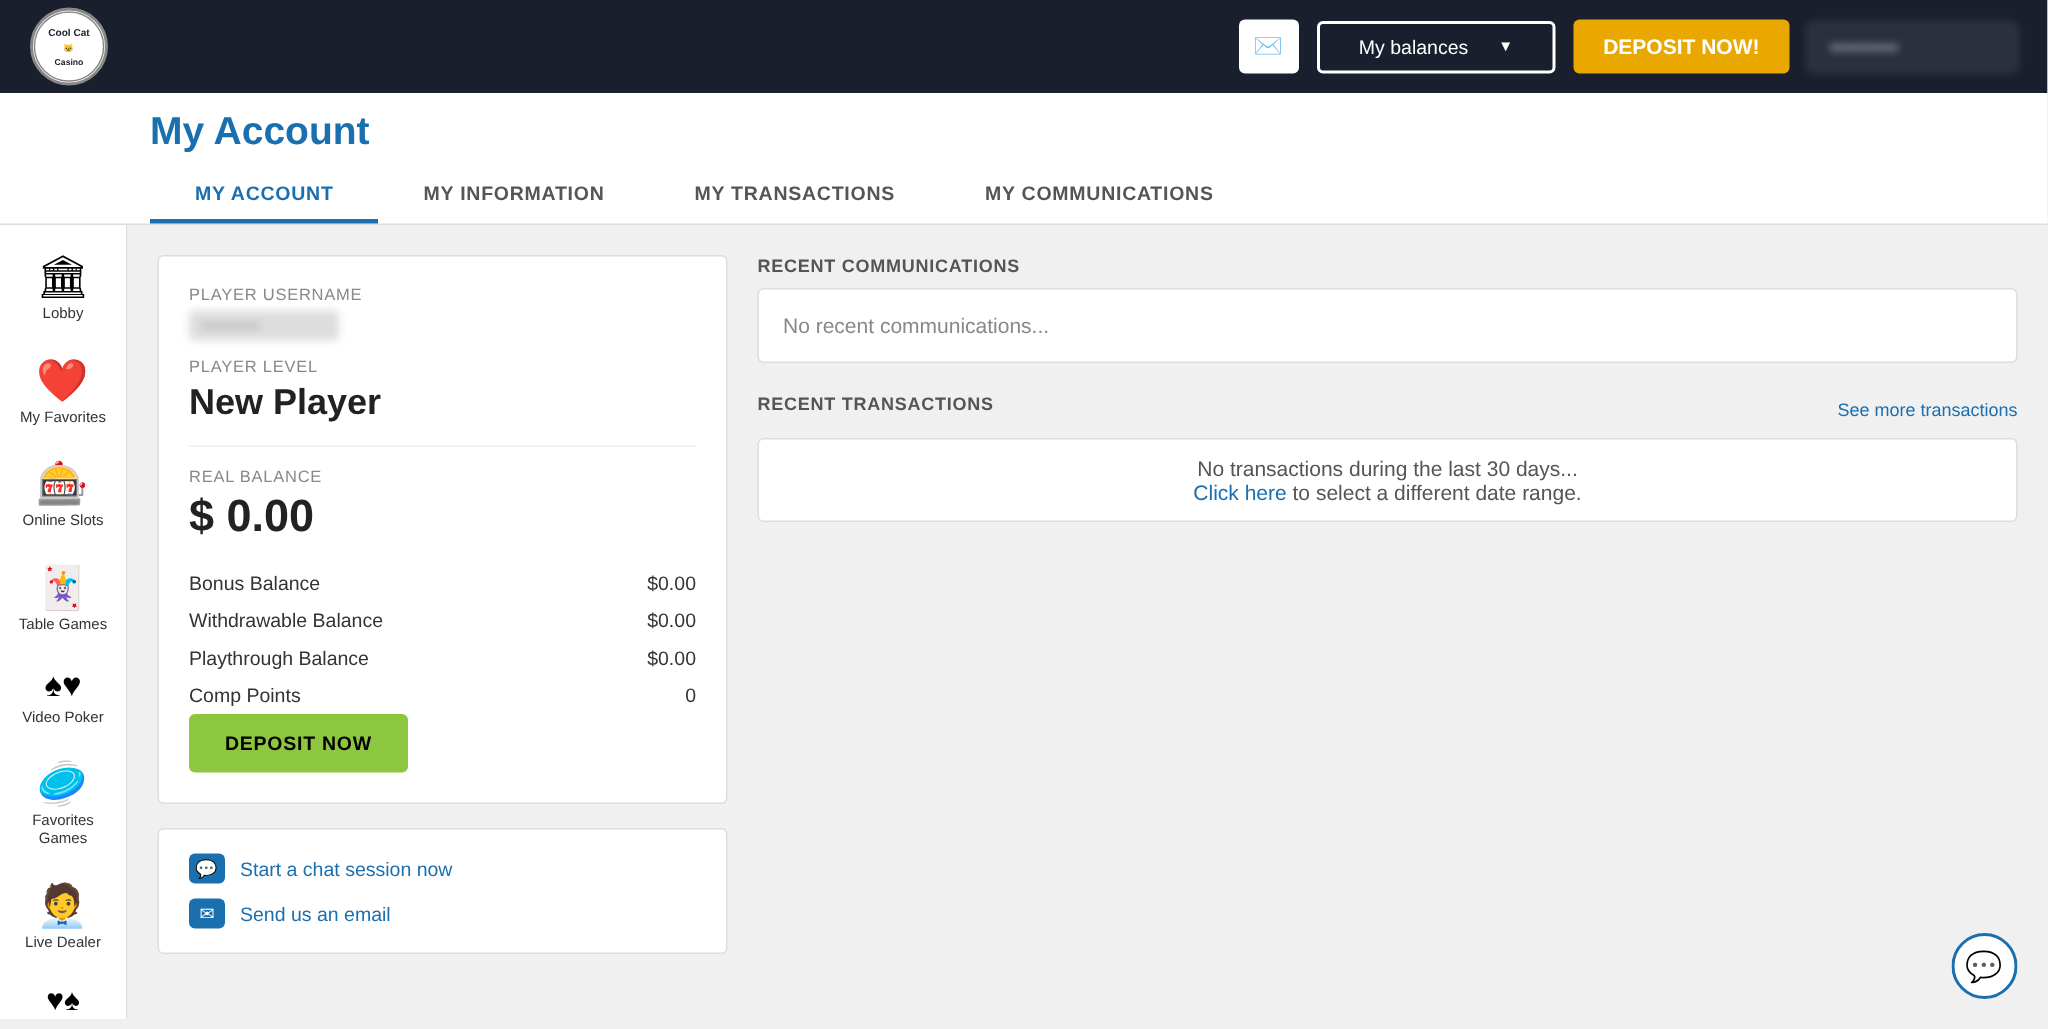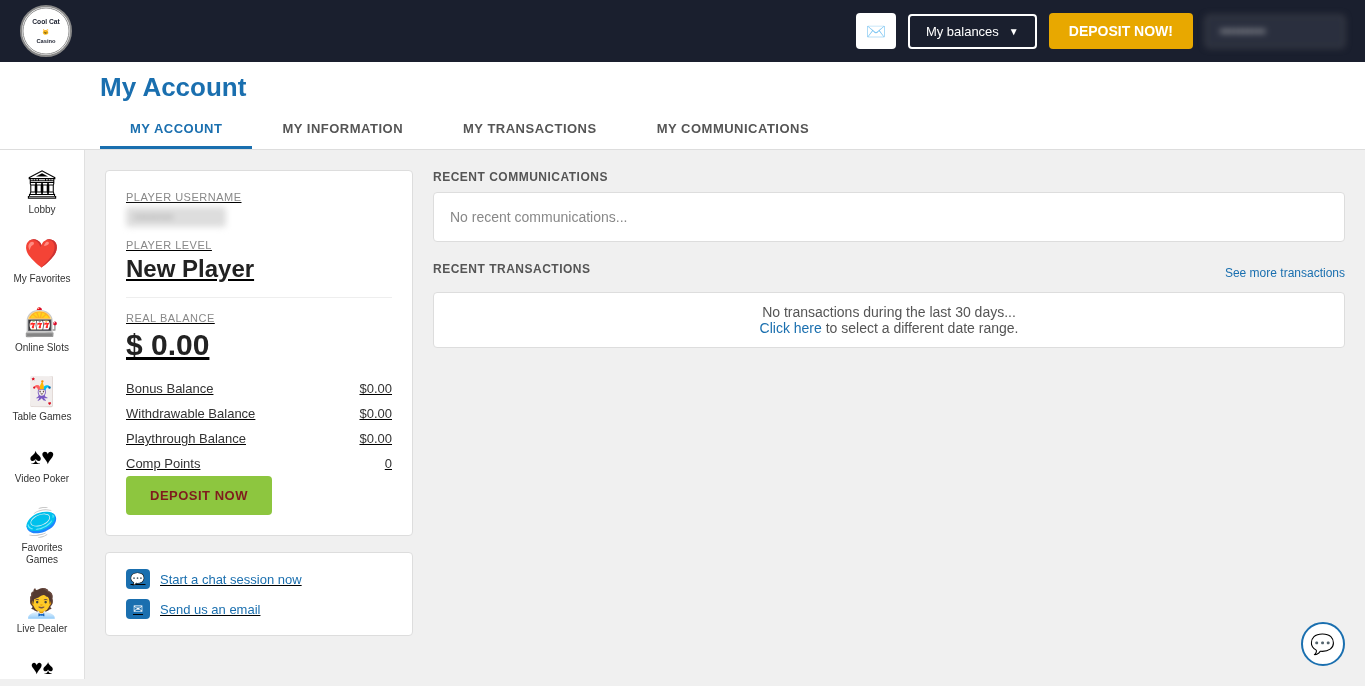--- a/index.html
+++ b/index.html
@@ -47,26 +47,26 @@
       height: 36px;
       display: flex;
       align-items: center;
       justify-content: center;
     }
     .my-balances-btn {
       background: #1a1f2e;
       color: #fff;
       border: 2px solid #fff;
       border-radius: 4px;
-      padding: 8px 16px;
-      cursor: pointer;
-      font-size: 13px;
-      display: flex;
-      align-items: center;
-      gap: 10px;
+      padding: 8px 26px;
+      cursor: pointer;
+      font-size: 13px;
+      display: flex;
+      align-items: center;
+      gap: 20px;
     }
     .deposit-now-btn {
       background: #e8a800;
       color: #fff;
       border: none;
       border-radius: 4px;
       padding: 10px 20px;
       font-size: 14px;
       font-weight: bold;
       cursor: pointer;
@@ -150,23 +150,22 @@
       flex: 1;
       padding: 20px;
       display: flex;
       gap: 20px;
       overflow-y: auto;
       background: #f0f0f0;
     }
 
     
     .left-panel {
-      width: 308px;
+      width: 380px;
       flex-shrink: 0;
-      text-decoration: underline;
     }
 
     .account-card {
       background: #fff;
       border: 1px solid #ddd;
       border-radius: 4px;
       padding: 20px;
       margin-bottom: 16px;
     }
 
@@ -230,21 +229,21 @@
       color: #1a6faf;
       text-decoration: none;
       font-size: 13px;
       cursor: pointer;
       display: block;
       margin: 10px 0 16px;
     }
 
     .deposit-btn {
       background: #8dc63f;
-      color: #7f1d1d;
+      color: #000000;
       border: none;
       border-radius: 4px;
       padding: 12px 24px;
       font-size: 13px;
       font-weight: bold;
       text-transform: uppercase;
       cursor: pointer;
       letter-spacing: 0.5px;
     }
 

